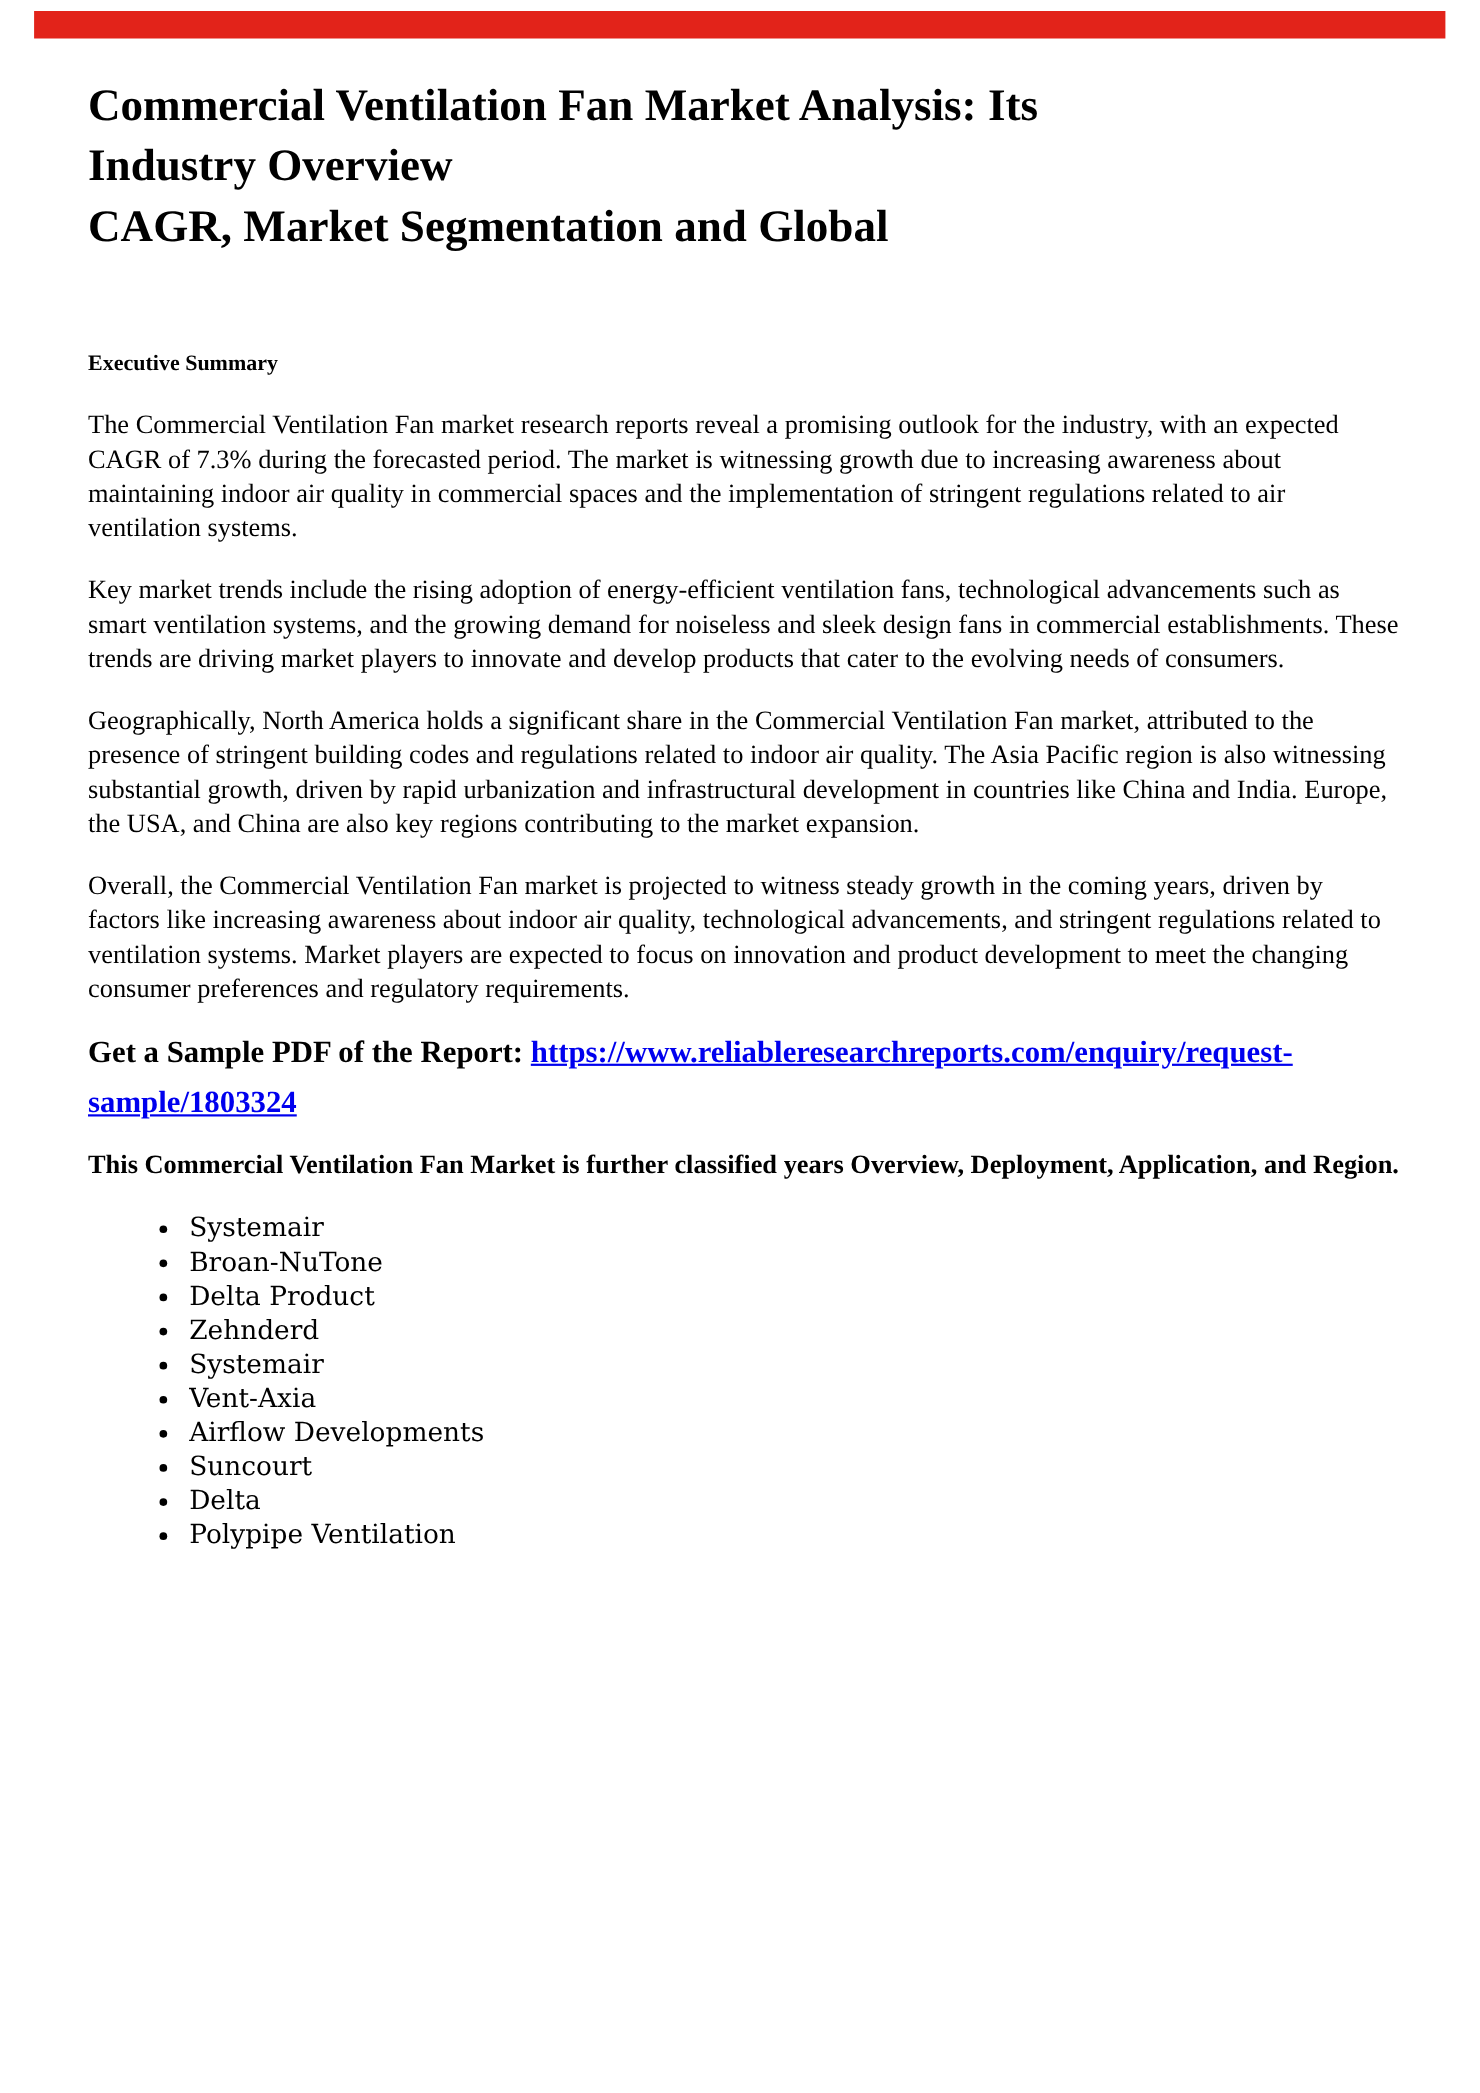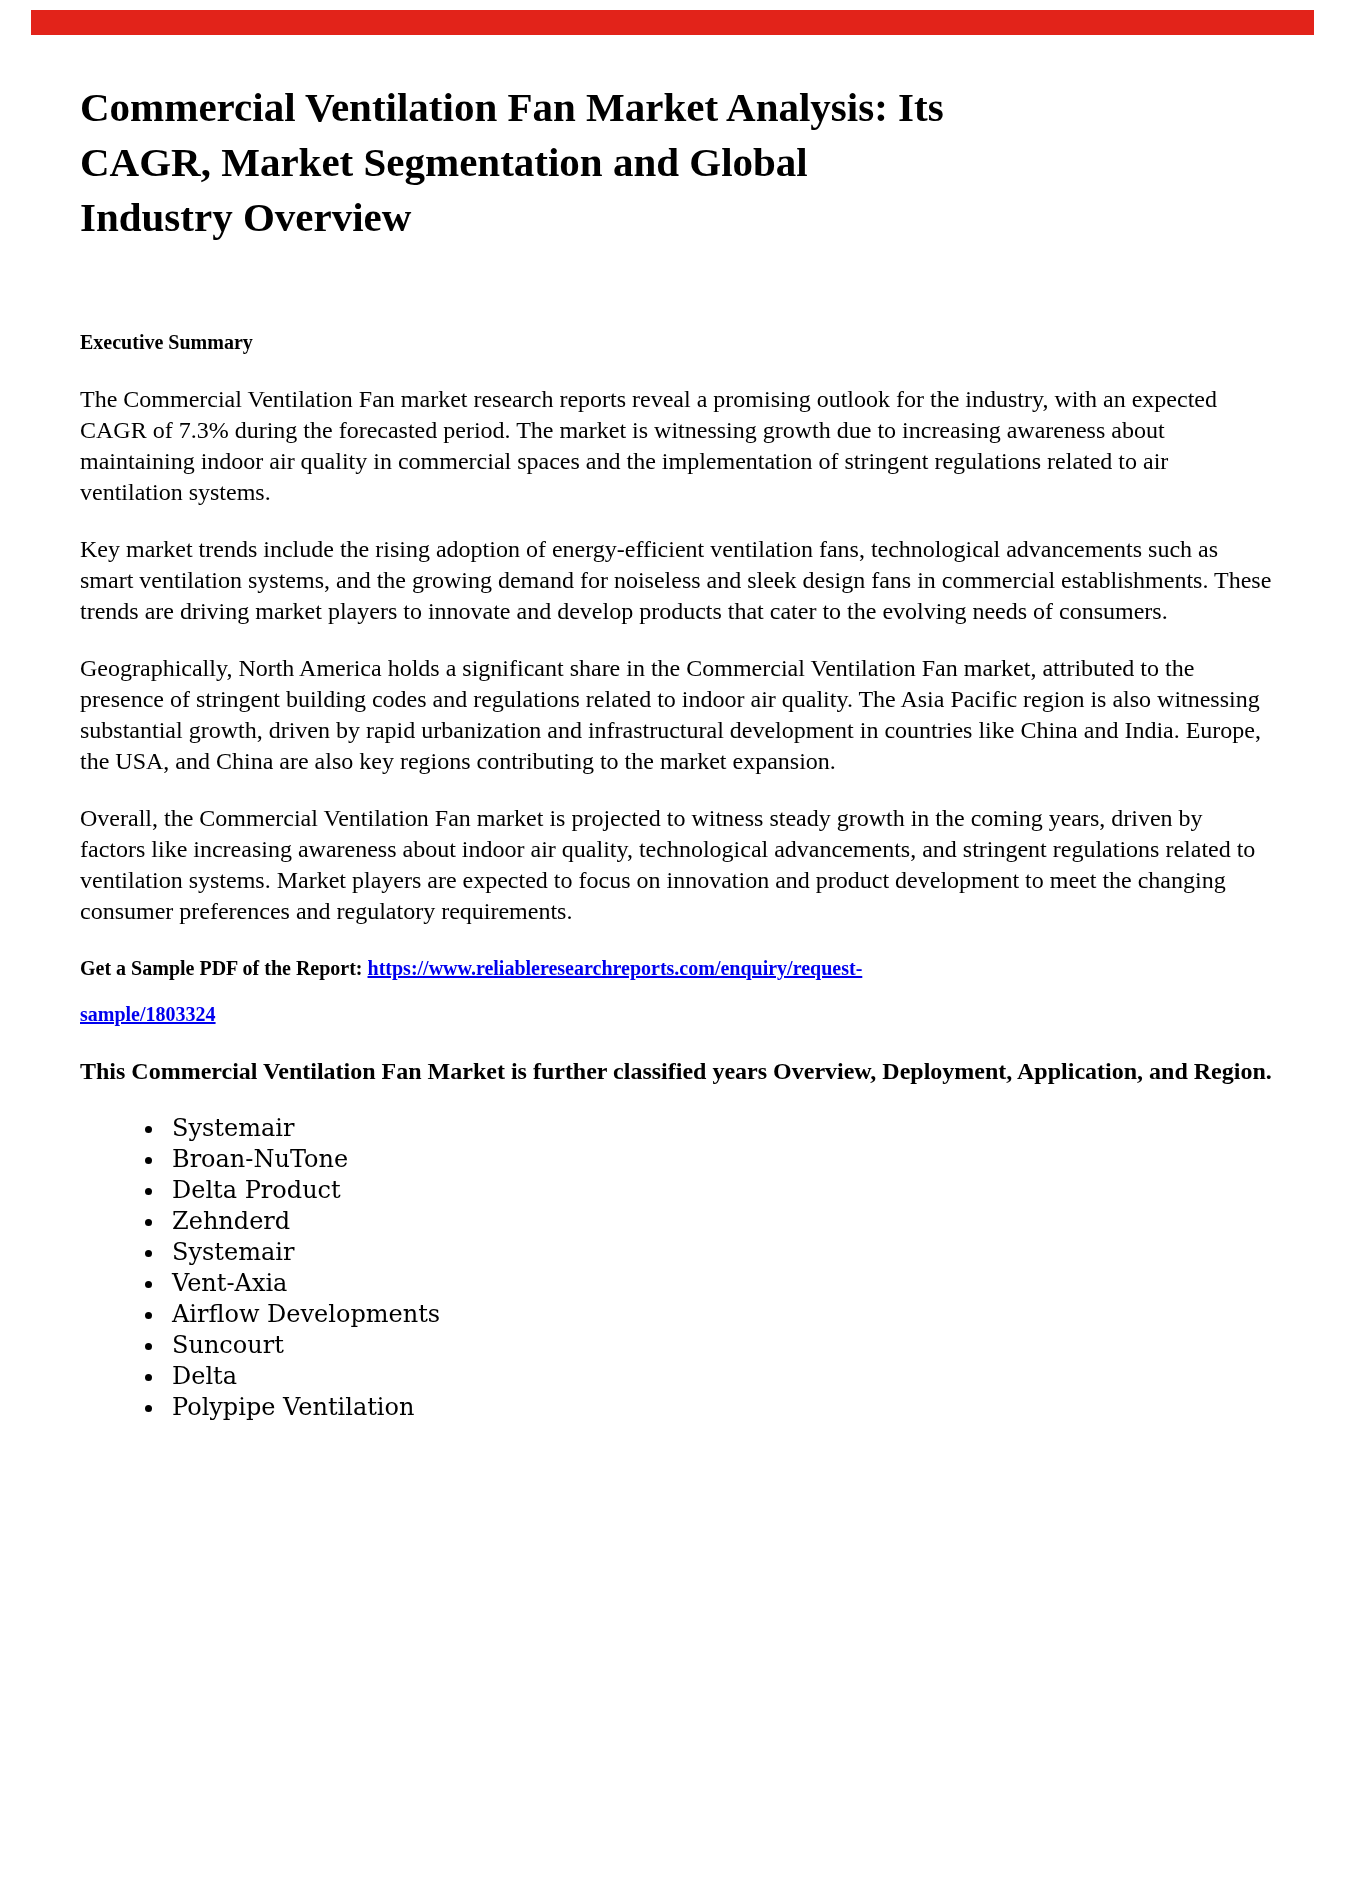--- a/index.html
+++ b/index.html
@@ -15,21 +15,21 @@
   .top-bar {
     position: absolute;
     top: 10px;
     left: 31px;
     right: 31px;
     height: 25px;
     background: #e2231a;
   }
   .content {
     position: absolute;
-    top: 12px;
+    top: 0;
     left: 80px;
     width: 1192px;
     padding-top: 68px;
   }
   h1.doc-title {
     margin: 0 0 82px 0;
     font-size: 41px;
     line-height: 55px;
     font-weight: bold;
     letter-spacing: 0px;
@@ -45,21 +45,21 @@
     margin: 0 0 26px 0;
     font-size: 24px;
     line-height: 31px;
   }
   p.bold-para {
     margin: 0 0 26px 0;
     font-size: 24px;
     line-height: 31px;
     font-weight: bold;
   }
-  .sample-line { margin: 0 0 26px 0; font-size: 20px; line-height: 31px; }
+  .sample-line { margin: 0 0 26px 0; font-size: 28px; line-height: 31px; }
   .sample-line .label { font-weight: bold; }
   .sample-line a {
     color: #0000EE;
     font-weight: bold;
     text-decoration: underline;
   }
   .sample-line a .url-line2 { display: block; margin-top: 15px; }
   ul.components-list {
     margin: 0 0 26px 0;
     padding: 0 0 0 86px;
@@ -74,22 +74,22 @@
 </style>
 </head>
 <body>
 
 <div class="top-bar"></div>
 
 <div class="content">
 
   <h1 class="doc-title">
     <span>Commercial Ventilation Fan Market Analysis: Its</span>
+    <span>Industry Overview</span>
     <span>CAGR, Market Segmentation and Global</span>
-    <span>Industry Overview</span>
   </h1>
 
   <h3 class="subheading">Executive Summary</h3>
 
   <p class="body-para">The Commercial Ventilation Fan market research reports reveal a promising outlook for the industry, with an expected CAGR of 7.3% during the forecasted period. The market is witnessing growth due to increasing awareness about maintaining indoor air quality in commercial spaces and the implementation of stringent regulations related to air ventilation systems.</p>
 
   <p class="body-para">Key market trends include the rising adoption of energy-efficient ventilation fans, technological advancements such as smart ventilation systems, and the growing demand for noiseless and sleek design fans in commercial establishments. These trends are driving market players to innovate and develop products that cater to the evolving needs of consumers.</p>
 
   <p class="body-para">Geographically, North America holds a significant share in the Commercial Ventilation Fan market, attributed to the presence of stringent building codes and regulations related to indoor air quality. The Asia Pacific region is also witnessing substantial growth, driven by rapid urbanization and infrastructural development in countries like China and India. Europe, the USA, and China are also key regions contributing to the market expansion.</p>
 

